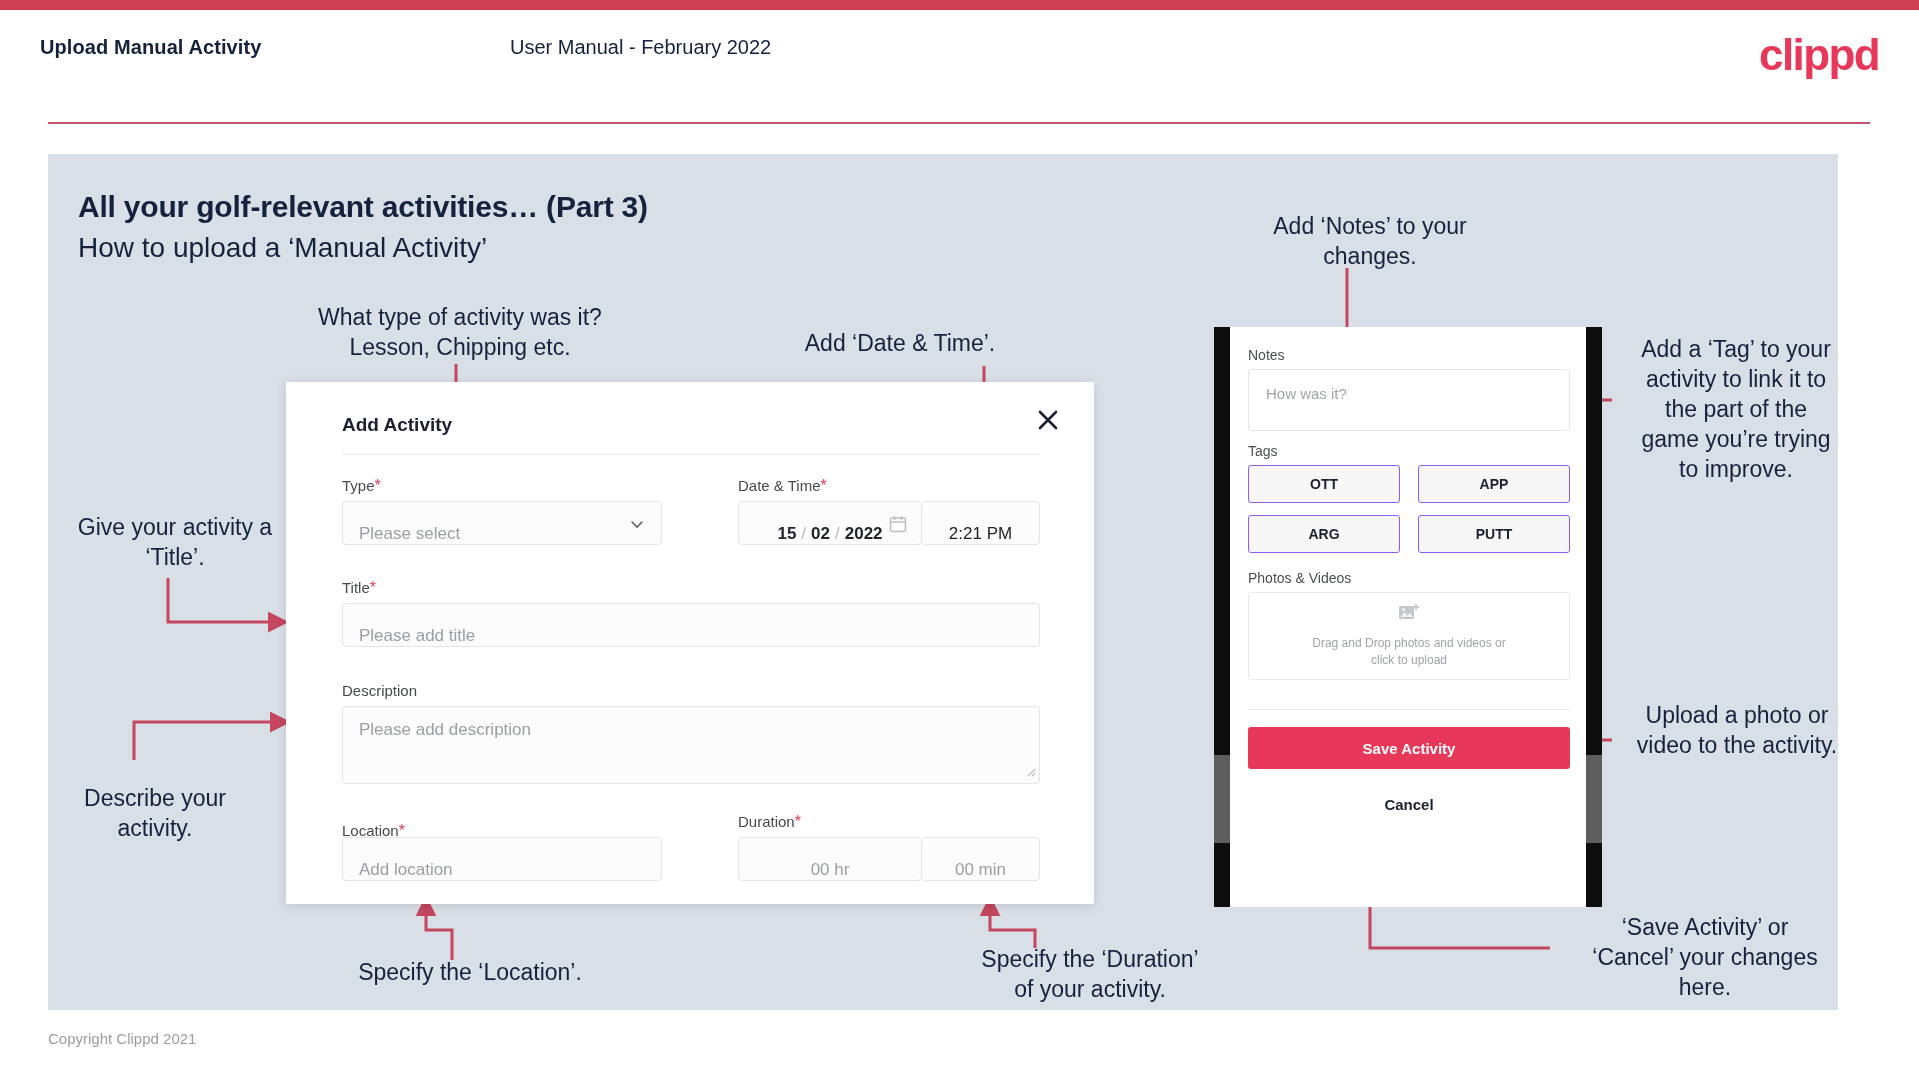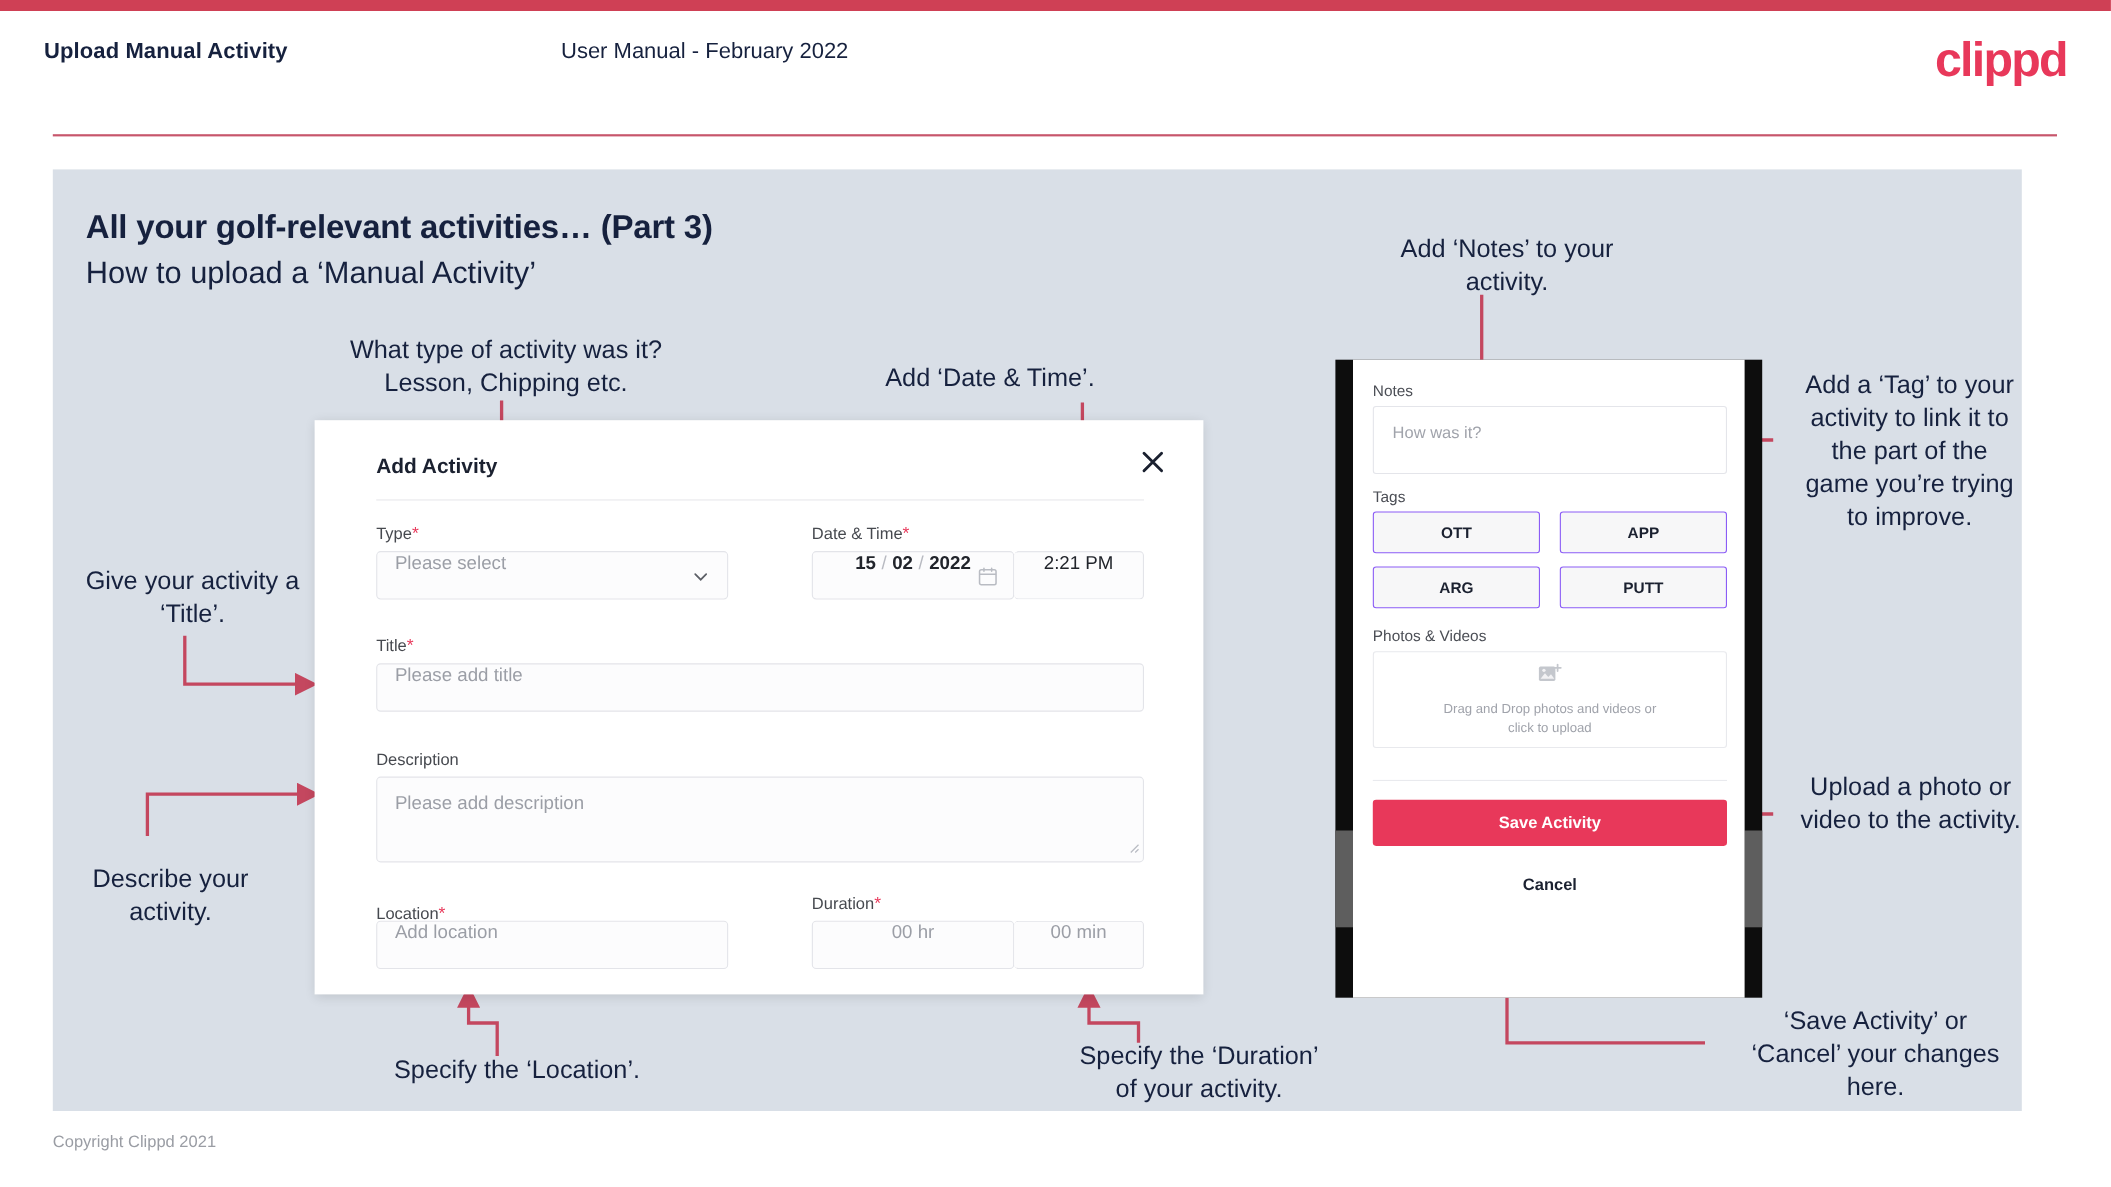--- a/index.html
+++ b/index.html
@@ -78,21 +78,21 @@
     background: #e8e8ec;
   }
 
   .fld-label {
     position: absolute; font-size: 15px; color: #46494f; font-weight: 400;
   }
   .req { color: #e8385a; font-size: 16px; }
   .input {
     position: absolute; background: #fcfcfd;
     border: 1px solid #e3e4e9; border-radius: 4px;
-    display: flex; align-items: flex-start;
+    display: flex; align-items: flex-end;
   }
   .ph { color: #9b9ea6; font-size: 17px; padding-left: 16px; }
   .ph-c { color: #9b9ea6; font-size: 17px; width: 100%; text-align: center; }
   .val { color: #21242b; font-size: 17px; font-weight: 700; }
   .sep { color: #b8bac1; font-size: 17px; padding: 0 5px; }
 
   
   .phone-frame {
     position: absolute; left: 1214px; top: 327px; width: 388px; height: 580px;
     background: #0d0d0d;
@@ -162,21 +162,21 @@
   <div class="hdr-rule"></div>
 
   <div class="slide"></div>
   <div class="slide-title">All your golf-relevant activities… (Part 3)</div>
   <div class="slide-sub">How to upload a ‘Manual Activity’</div>
 
   <div class="ann" style="left:300px; top:302px; width:320px;">What type of activity was it?
 Lesson, Chipping etc.</div>
   <div class="ann" style="left:760px; top:328px; width:280px;">Add ‘Date &amp; Time’.</div>
   <div class="ann" style="left:1230px; top:211px; width:280px;">Add ‘Notes’ to your
-activity.</div>
+changes.</div>
   <div class="ann" style="left:1616px; top:334px; width:240px;">Add a ‘Tag’ to your
 activity to link it to
 the part of the
 game you’re trying
 to improve.</div>
   <div class="ann" style="left:40px; top:512px; width:270px;">Give your activity a
 ‘Title’.</div>
   <div class="ann" style="left:40px; top:783px; width:230px;">Describe your
 activity.</div>
   <div class="ann" style="left:330px; top:957px; width:280px;">Specify the ‘Location’.</div>

